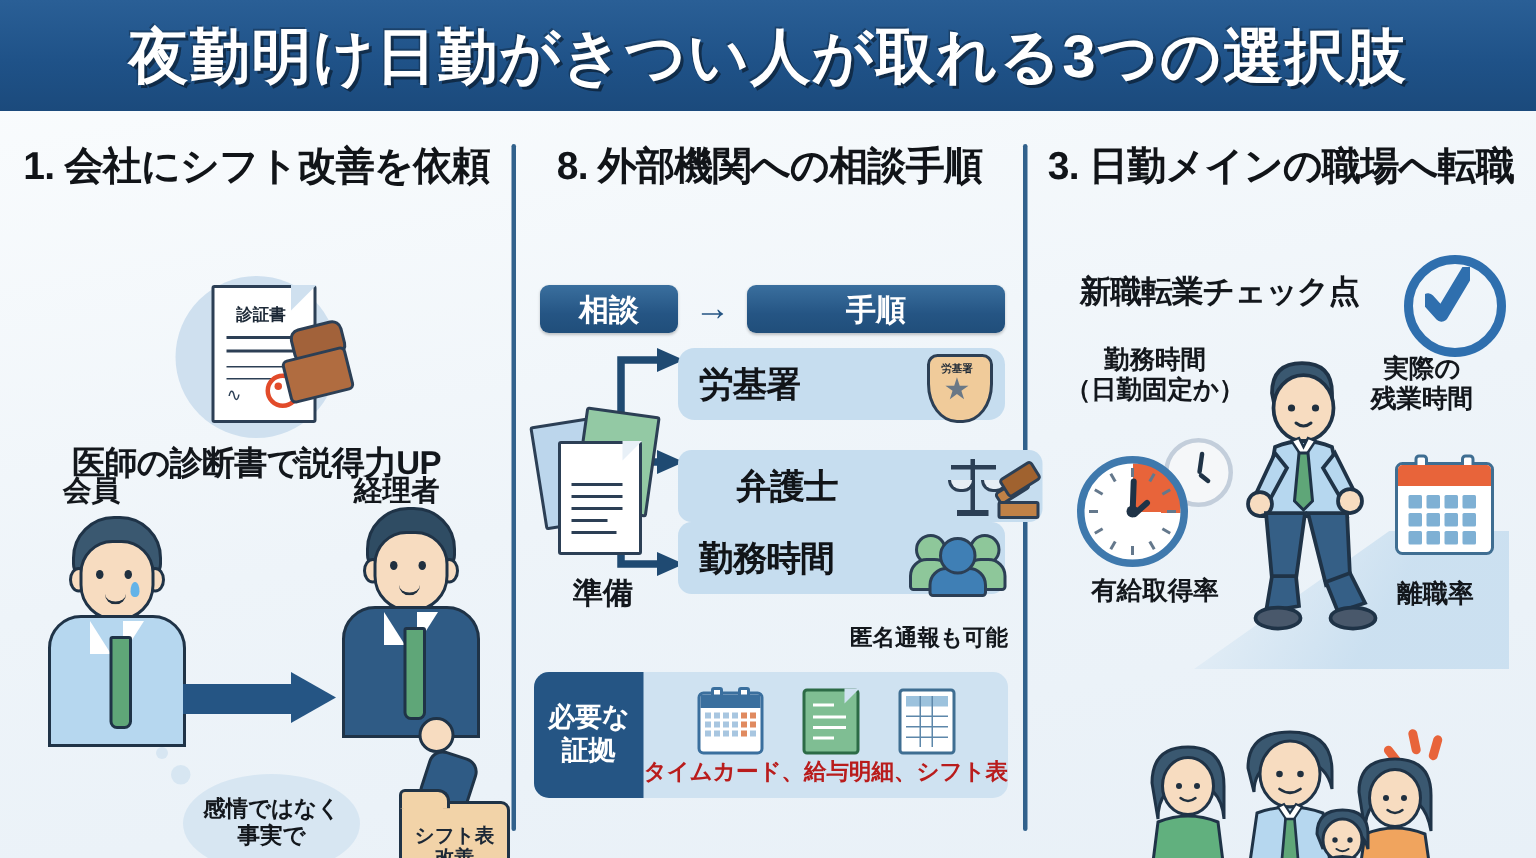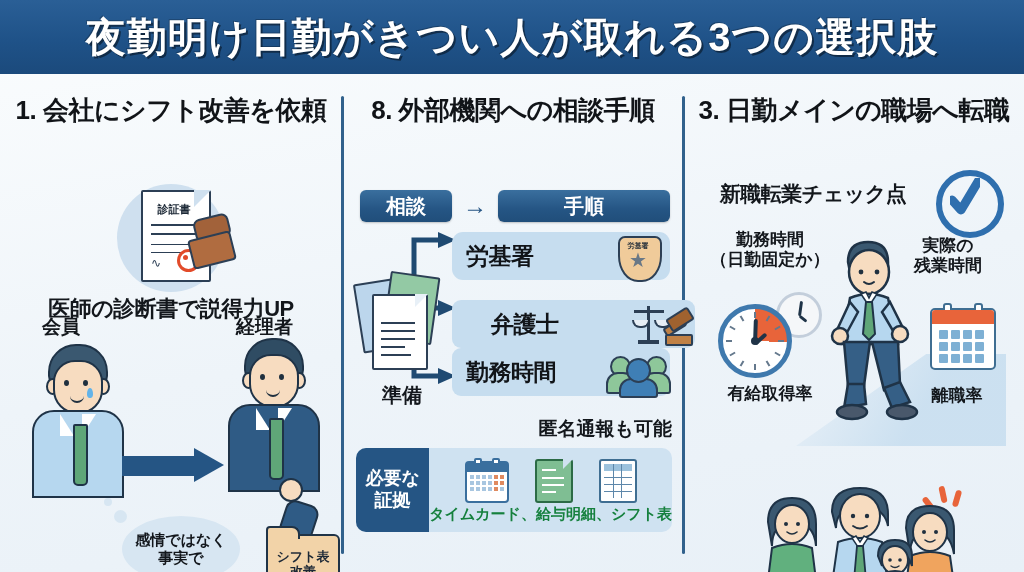--- a/index.html
+++ b/index.html
@@ -563,21 +563,21 @@
     position: absolute;
     left: 60px; top: 140px;
     width: 52px; height: 164px;
   }
 
   #label-anon {
     position: absolute;
     left: 120px; top: 330px;
     width: 204px;
     text-align: right;
-    font-size: 19px;
+    font-size: 15px;
     font-weight: bold;
     color: #13171c;
   }
 
   #evidence-panel {
     position: absolute;
     left: 8px; top: 362px;
     width: 316px;
     height: 84px;
     background: #cfe2f1;
@@ -606,21 +606,21 @@
   }
   #evidence-icons {
     display: flex;
     gap: 26px;
     align-items: flex-end;
     height: 46px;
   }
   #evidence-caption {
     font-size: 15px;
     font-weight: bold;
-    color: #15803d;
+    color: #b91c1c;
     margin-top: 2px;
     white-space: nowrap;
   }
   .mini-cal {
     position: relative;
     width: 40px; height: 38px;
     background: #ffffff;
     border: 2px solid #3a6f9e;
     border-radius: 4px;
   }

